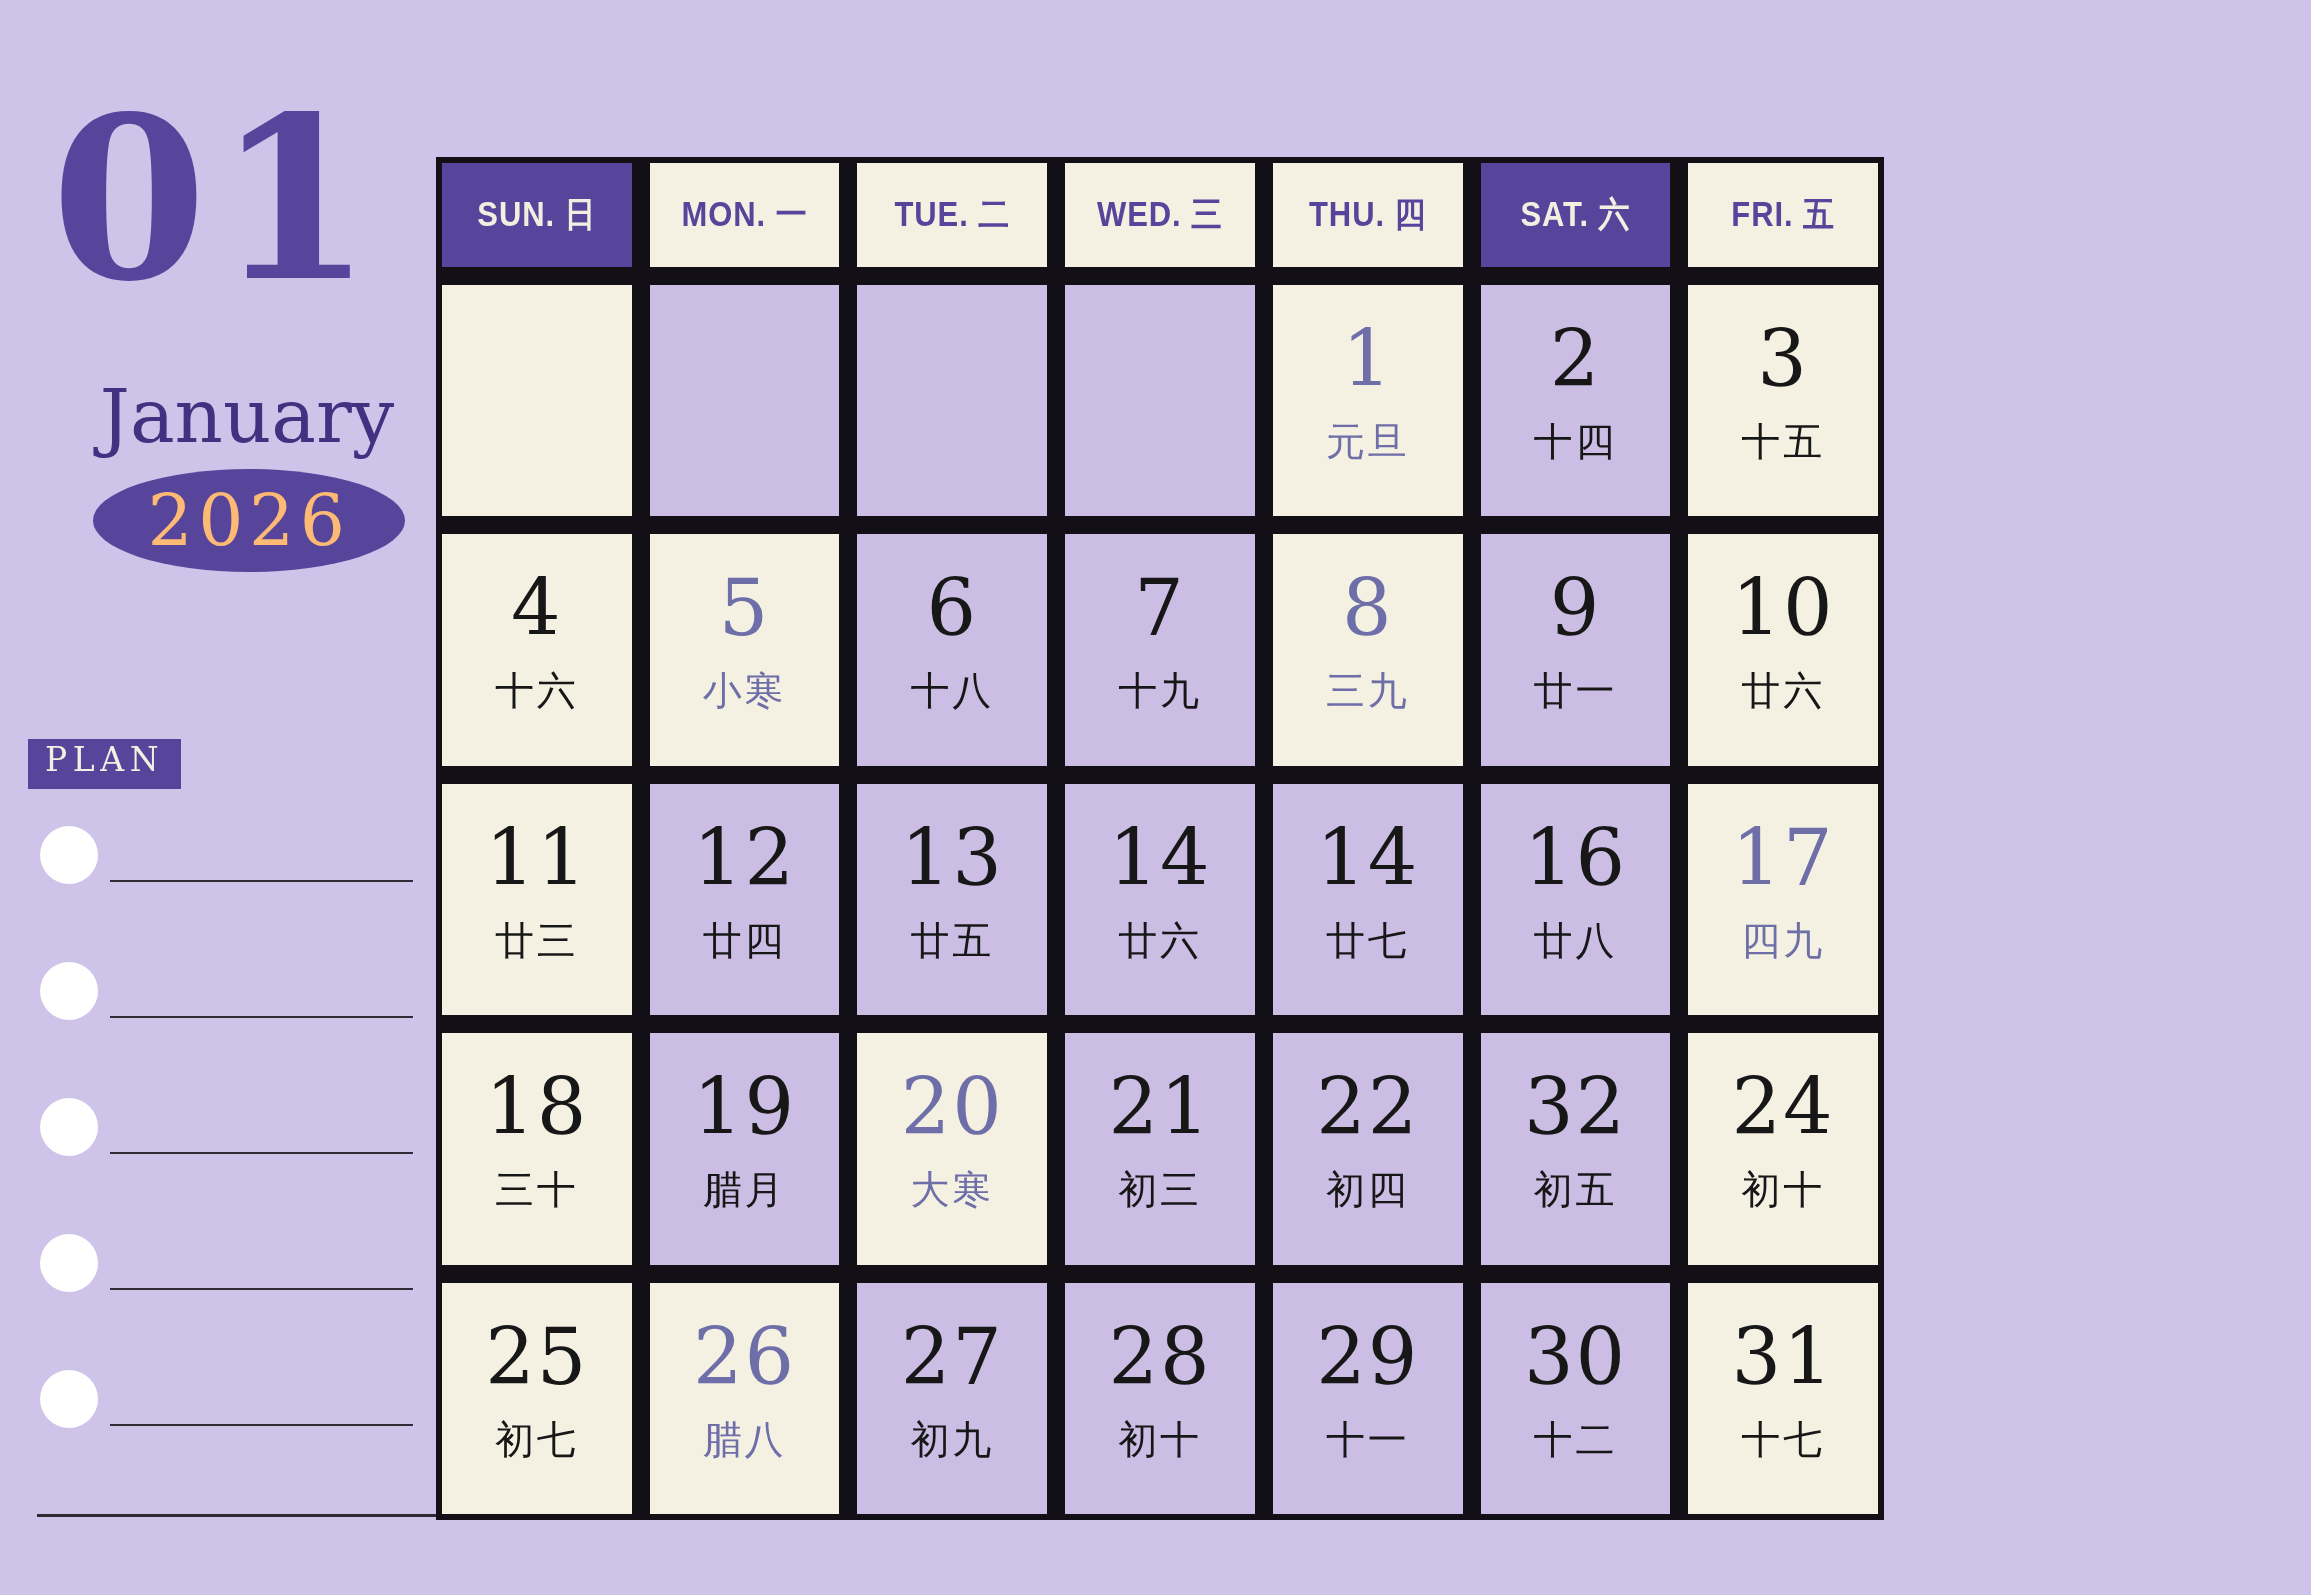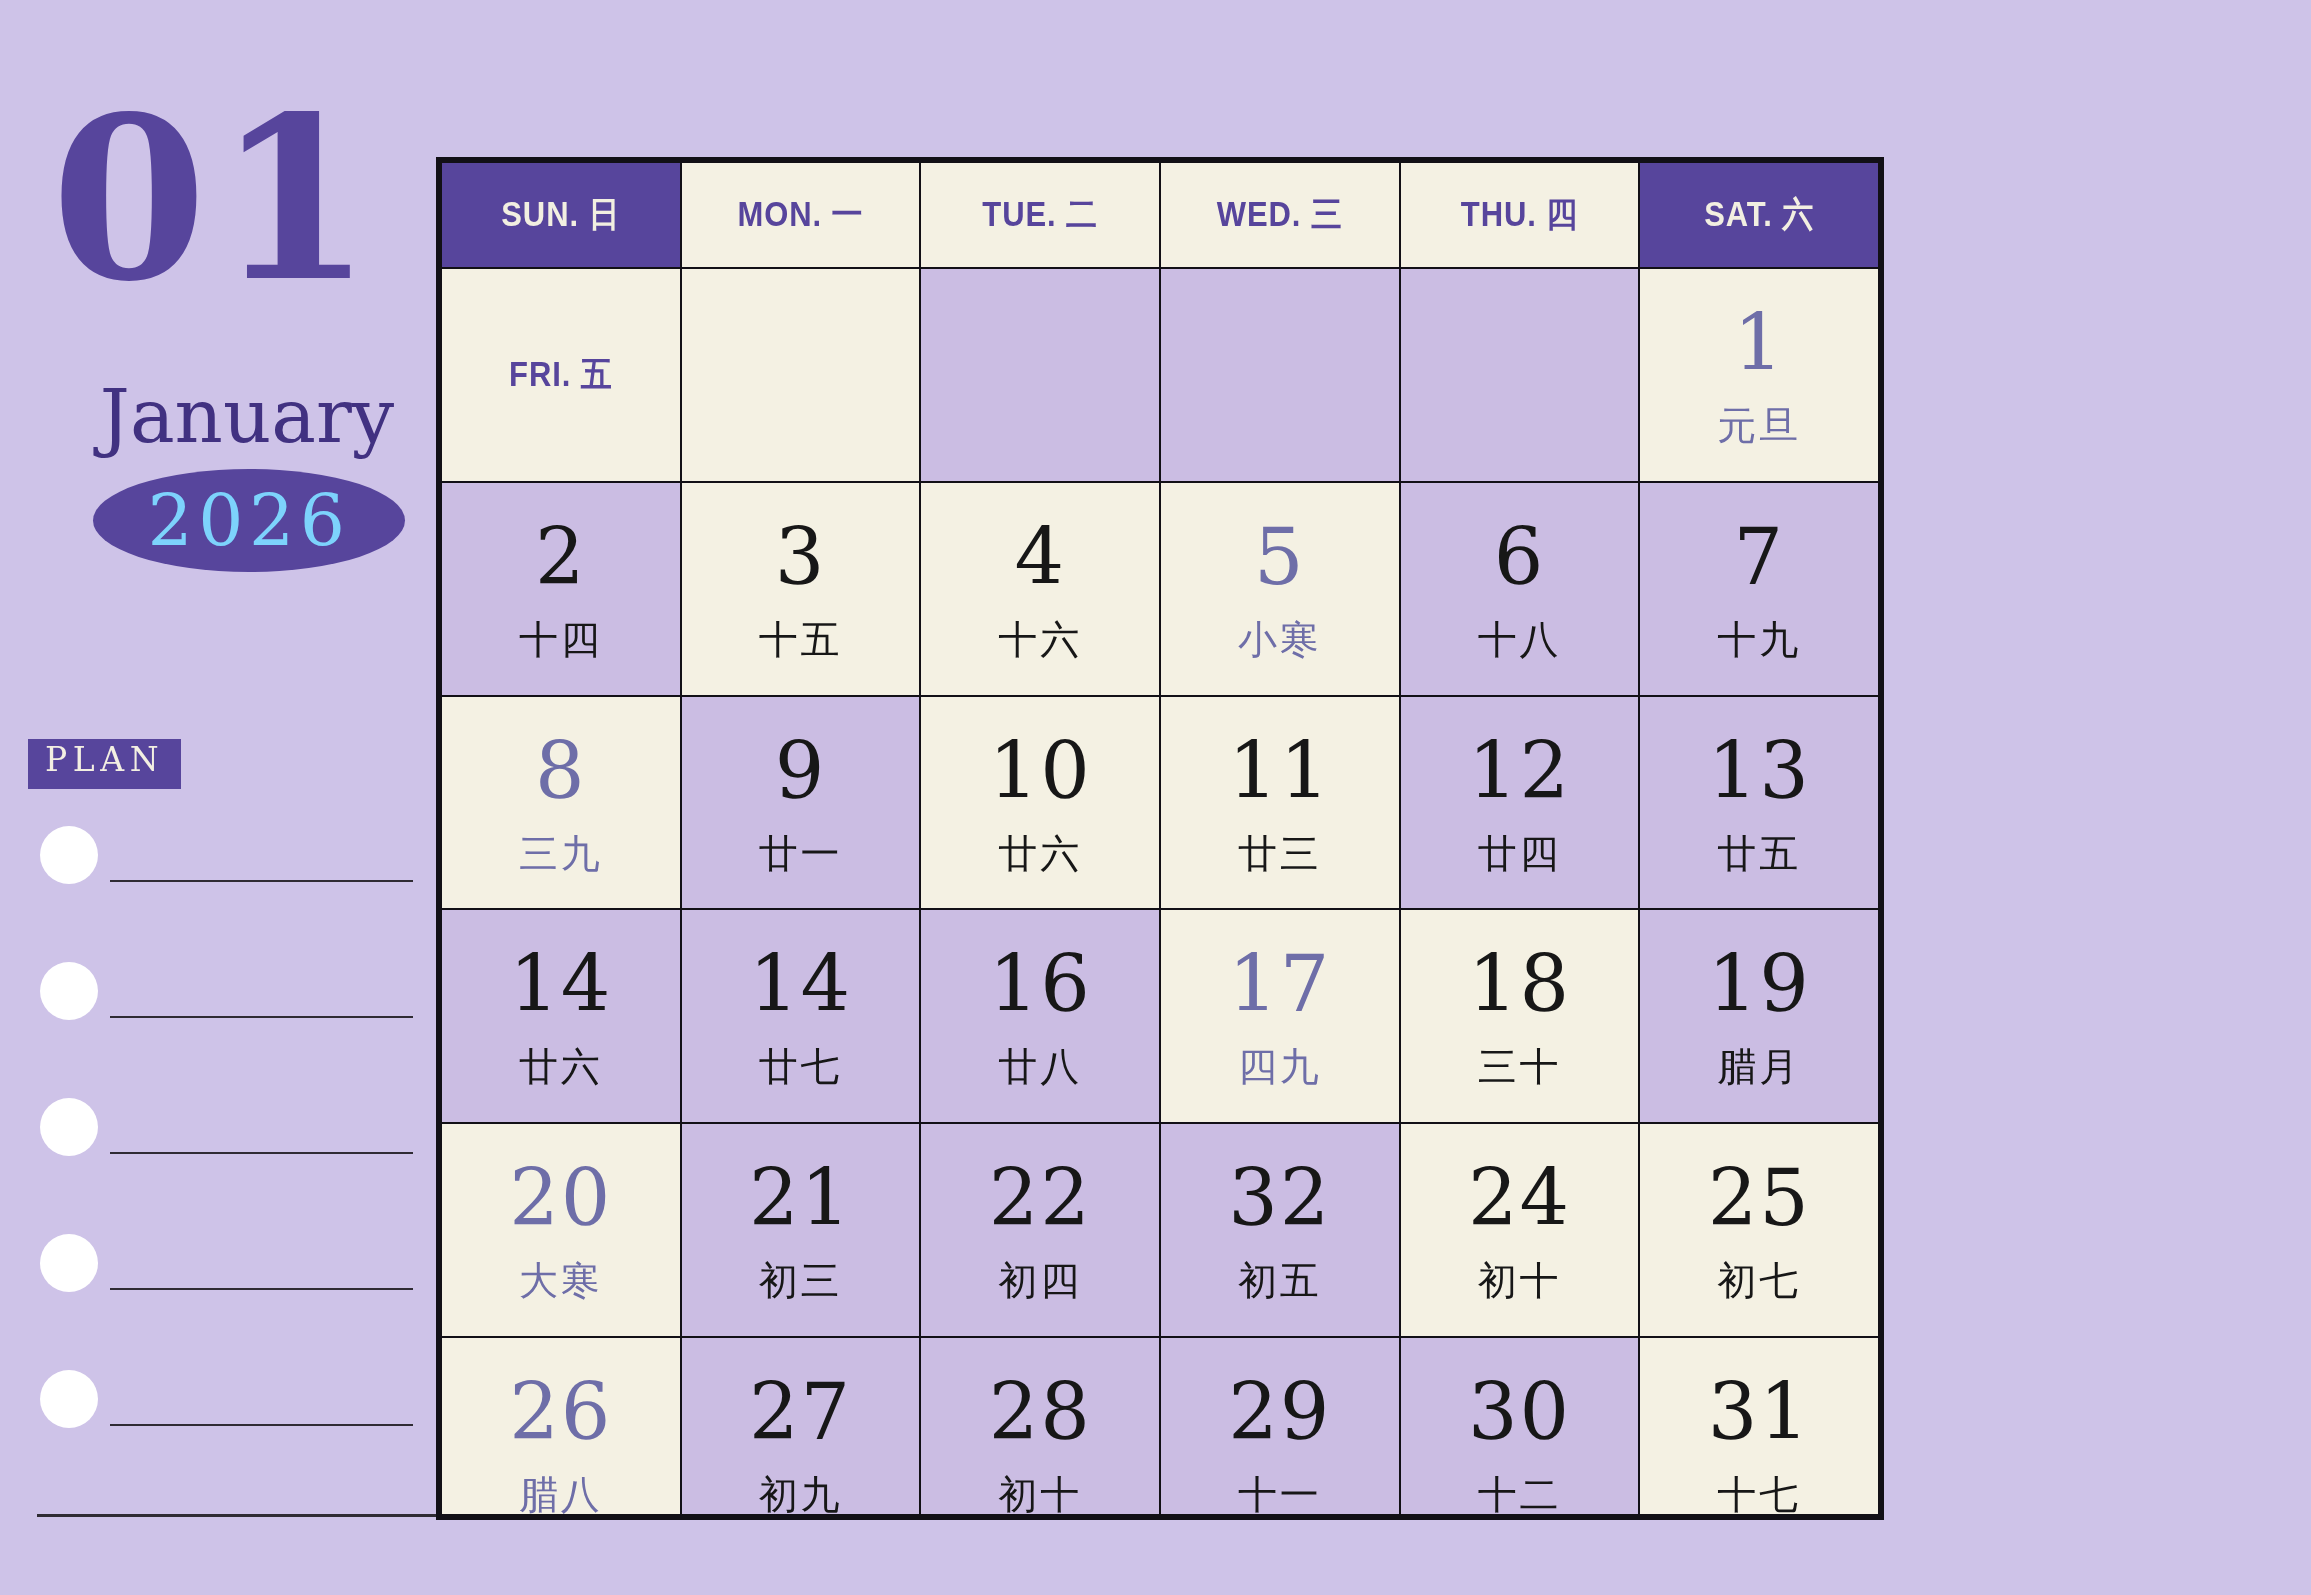--- a/index.html
+++ b/index.html
@@ -35,44 +35,44 @@
     font-family:"DejaVu Serif", serif;font-weight:400;
     font-size:75px;line-height:1.1;
     color:var(--deep-purple);
   }
   .year-badge{
     position:absolute;left:93px;top:469px;width:312px;height:103px;
     background:var(--accent-purple);border-radius:50%;
     display:flex;align-items:center;justify-content:center;
   }
   .year-badge span{
-    color:#7dd3fc;font-family:"DejaVu Serif", serif;
+    color:#fdba74;font-family:"DejaVu Serif", serif;
     font-size:71px;letter-spacing:5.6px;line-height:1;
   }
   .plan-label{
     position:absolute;left:28px;top:739px;height:50px;
     background:var(--accent-purple);color:#f3efe2;
     font-family:"DejaVu Serif", serif;font-size:33px;line-height:42px;
     letter-spacing:5.6px;padding:0 17px;
   }
   #plan-list{position:absolute;left:0;top:826px;width:438px;height:690px;}
   .plan-row{position:absolute;left:0;width:438px;height:136px;}
   .plan-dot{position:absolute;left:40px;top:0;width:58px;height:58px;border-radius:50%;background:#ffffff;}
   .plan-line{position:absolute;left:110px;top:54px;width:303px;height:1.9px;background:var(--rule);}
   .bottom-rule{position:absolute;left:37px;top:1514px;width:401px;height:2.8px;background:var(--rule);}
 
   
   .calendar{
     position:absolute;left:436px;top:157px;width:1448px;height:1363px;
     background:var(--grid-line);
     border:6.5px solid var(--grid-line);
     display:grid;
-    grid-template-columns:repeat(6,1fr);
+    grid-template-columns:repeat(7,1fr);
     grid-template-rows:104px repeat(5,1fr);
-    gap:2px;
+    gap:18px;
   }
   .hcell{
     display:flex;align-items:center;justify-content:center;
     background:var(--cream);
   }
   .hcell span{
     font-family:"Liberation Sans", sans-serif;font-weight:700;
     font-size:31px;letter-spacing:0.9px;color:var(--accent-purple);
     transform:scaleY(1.12);
   }

